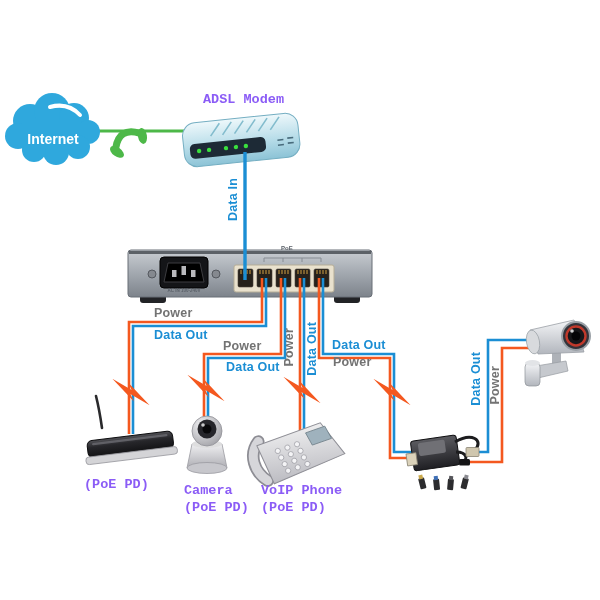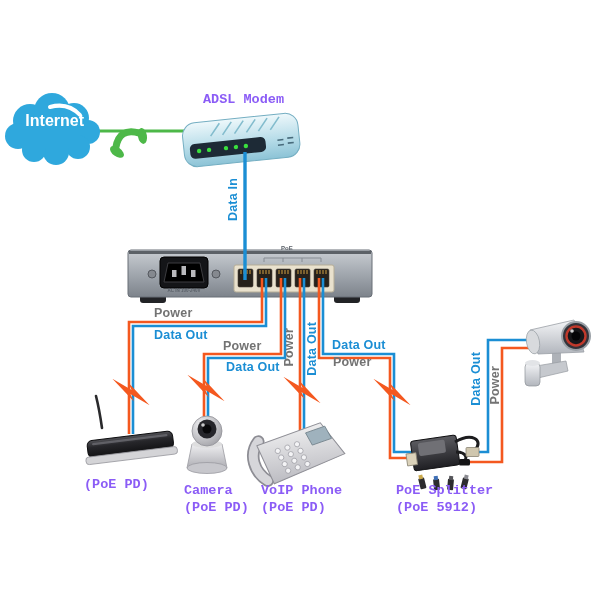--- a/index.html
+++ b/index.html
@@ -240,21 +240,21 @@
     <ellipse cx="532.5" cy="363" rx="7.5" ry="3" fill="#e2e4e7"></ellipse>
     <path d="M 530,330 L 574,320 L 584,352 L 538,354 Z" fill="url(#gBullet)" stroke="#9aa0a6" stroke-width="0.8"></path>
     <ellipse cx="533" cy="342" rx="6.5" ry="12" transform="rotate(-10 533 342)" fill="#d8dadd" stroke="#9aa0a6" stroke-width="0.7"></ellipse>
     <circle cx="576" cy="336" r="14" fill="#33333a" stroke="#9aa0a6" stroke-width="2"></circle>
     <circle cx="576" cy="336" r="9.5" fill="#17171a" stroke="#c0392b" stroke-width="2.4"></circle>
     <circle cx="576" cy="336" r="4.5" fill="#050507"></circle>
     <circle cx="572" cy="331" r="1.8" fill="#ffffff" opacity="0.8"></circle>
   </g>
 </svg>
 
-<div class="lbl c-white" style="left:22px;top:112px;width:62px;text-align:right;font-size:16px;">Internet</div>
+<div class="lbl c-white" style="left:22px;top:132px;width:62px;text-align:center;font-size:14px;">Internet</div>
 
 <div class="lbl c-dark" style="left:203px;top:93px;font-size:13.5px;">ADSL Modem</div>
 
 <div class="lbl c-blue linklbl vtext" style="left:227px;top:178px;">Data In</div>
 
 <div class="lbl tiny" style="left:281px;top:245px;font-size:6px;">PoE</div>
 <div class="lbl tiny" style="left:156px;top:288.5px;width:56px;text-align:center;font-size:4.5px;">AC IN 100-240V</div>
 
 <div class="lbl c-orange linklbl" style="left:154px;top:307px;">Power</div>
 <div class="lbl c-blue linklbl" style="left:154px;top:329px;">Data Out</div>
@@ -275,18 +275,14 @@
   <div>(PoE PD)</div>
 </div>
 <div class="lbl c-dark devlbl" style="left:184px;top:482px;">
   <div>Camera</div>
   <div>(PoE PD)</div>
 </div>
 <div class="lbl c-dark devlbl" style="left:261px;top:482px;">
   <div>VoIP Phone</div>
   <div>(PoE PD)</div>
 </div>
-<div class="lbl c-dark devlbl" style="left:396px;top:482px;">
-  <div>PoE Splitter</div>
-  <div>(PoE 5912)</div>
-</div>
 
 </div>
 
 </body></html>

